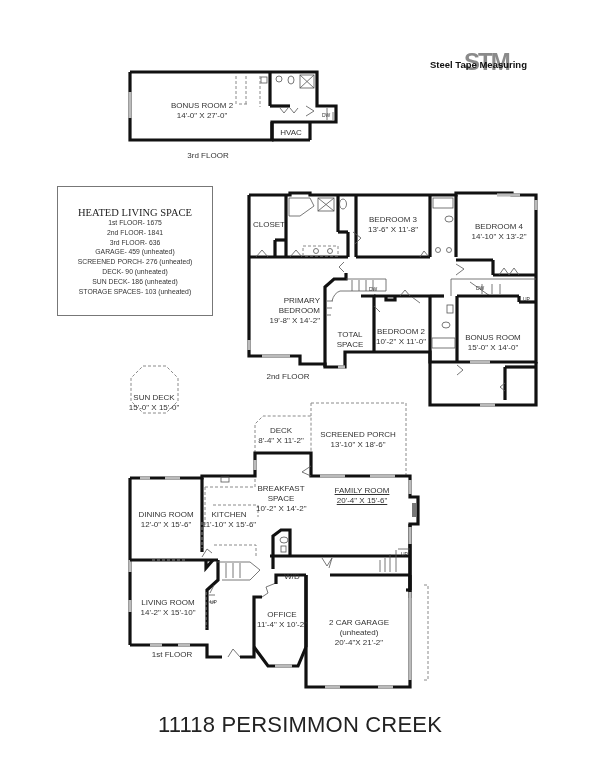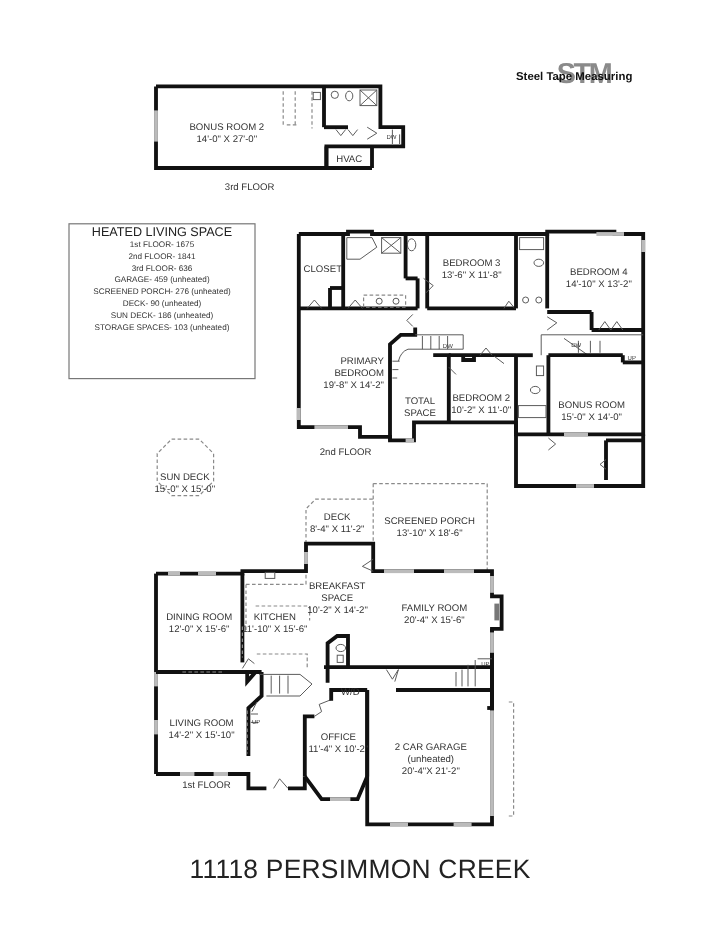--- a/index.html
+++ b/index.html
@@ -2,21 +2,21 @@
 <html><head>
 <meta charset="utf-8">
 <style>
   html, body { margin:0; padding:0; background:#fff; }
   body { width:600px; height:777px; position:relative; overflow:hidden; font-family:"Liberation Sans", sans-serif; color:#222; }
   svg#plan { position:absolute; left:0; top:0; }
   .lbl { position:absolute; text-align:center; font-size:8px; line-height:10px; color:#333; white-space:nowrap; transform:translateX(-50%); }
   .floor-lbl { position:absolute; font-size:8px; color:#333; transform:translateX(-50%); white-space:nowrap; }
   .tiny { position:absolute; font-size:5px; color:#333; }
   #legend { position:absolute; left:57px; top:186px; width:154px; height:128px; border:1px solid #777; text-align:center; }
-  #legend .h1 { font-size:10.5px; margin-top:1px; color:#222; }
+  #legend .h1 { font-size:10.5px; margin-top:20px; color:#222;font-family:Liberation Serif, serif; }
   #legend .small { font-size:6.8px; line-height:9.8px; color:#333; }
   #legend .total { font-size:11.5px; color:#222; margin:1px 0 0 0; line-height:14px; }
   #logo { position:absolute; left:430px; top:50px; width:120px; height:24px; }
   #logo .mark { position:absolute; left:34px; top:-2px; font-size:24px; font-weight:bold; color:#8a8a8a; letter-spacing:-2px; font-family:Liberation Sans, sans-serif; }
   #logo .txt { position:absolute; left:0; top:9px; font-size:9.5px; font-weight:bold; color:#111; white-space:nowrap;text-align:right; }
   #address { position:absolute; left:0; width:600px; top:712px; text-align:center; font-size:22px; color:#222; letter-spacing:0.2px; }
 </style>
 </head>
 <body>
 
@@ -229,21 +229,21 @@
   <div class="small">1st FLOOR- 1675</div>
   <div class="small">2nd FLOOR- 1841</div>
   <div class="small">3rd FLOOR- 636</div>
   <div class="small">GARAGE- 459 (unheated)</div>
   <div class="small">SCREENED PORCH- 276 (unheated)</div>
   <div class="small">DECK- 90 (unheated)</div>
   <div class="small">SUN DECK- 186 (unheated)</div>
   <div class="small">STORAGE SPACES- 103 (unheated)</div>
 </div>
 
-<div class="lbl" style="left:189px;top:101px;">
+<div class="lbl" style="left:202px;top:101px;">
   <div>BONUS ROOM 2</div>
   <div>14'-0" X 27'-0"</div>
 </div>
 <div class="lbl" style="left:291px;top:128px;">HVAC</div>
 <div class="tiny" style="left:322px;top:112px;">DW</div>
 <div class="floor-lbl" style="left:208px;top:151px;">3rd FLOOR</div>
 
 <div class="lbl" style="left:269px;top:220px;">CLOSET</div>
 <div class="lbl" style="left:393px;top:215px;">
   <div>BEDROOM 3</div>
@@ -288,21 +288,21 @@
   <div style="white-space:nowrap">10'-2" X 14'-2"</div>
 </div>
 <div class="lbl" style="left:166px;top:510px;">
   <div>DINING ROOM</div>
   <div>12'-0" X 15'-6"</div>
 </div>
 <div class="lbl" style="left:229px;top:510px;">
   <div>KITCHEN</div>
   <div>11'-10" X 15'-6"</div>
 </div>
-<div class="lbl" style="left:362px;top:502px;">
+<div class="lbl" style="left:362px;top:486px;text-decoration:underline;">
   <div>FAMILY ROOM</div>
   <div>20'-4" X 15'-6"</div>
 </div>
 <div class="lbl" style="left:292px;top:572px;">W/D</div>
 <div class="lbl" style="left:168px;top:598px;">
   <div>LIVING ROOM</div>
   <div>14'-2" X 15'-10"</div>
 </div>
 <div class="lbl" style="left:282px;top:610px;">
   <div>OFFICE</div>

